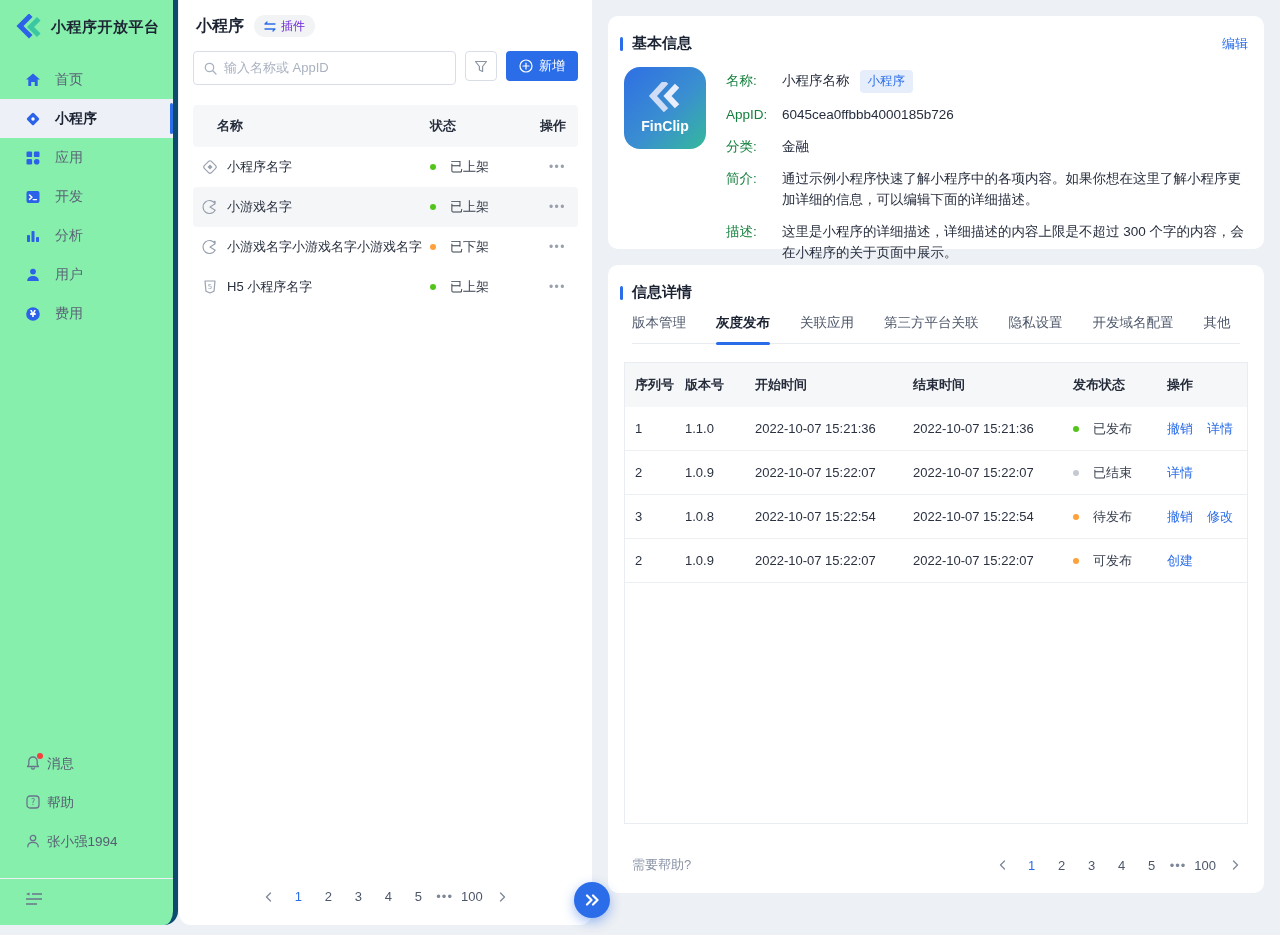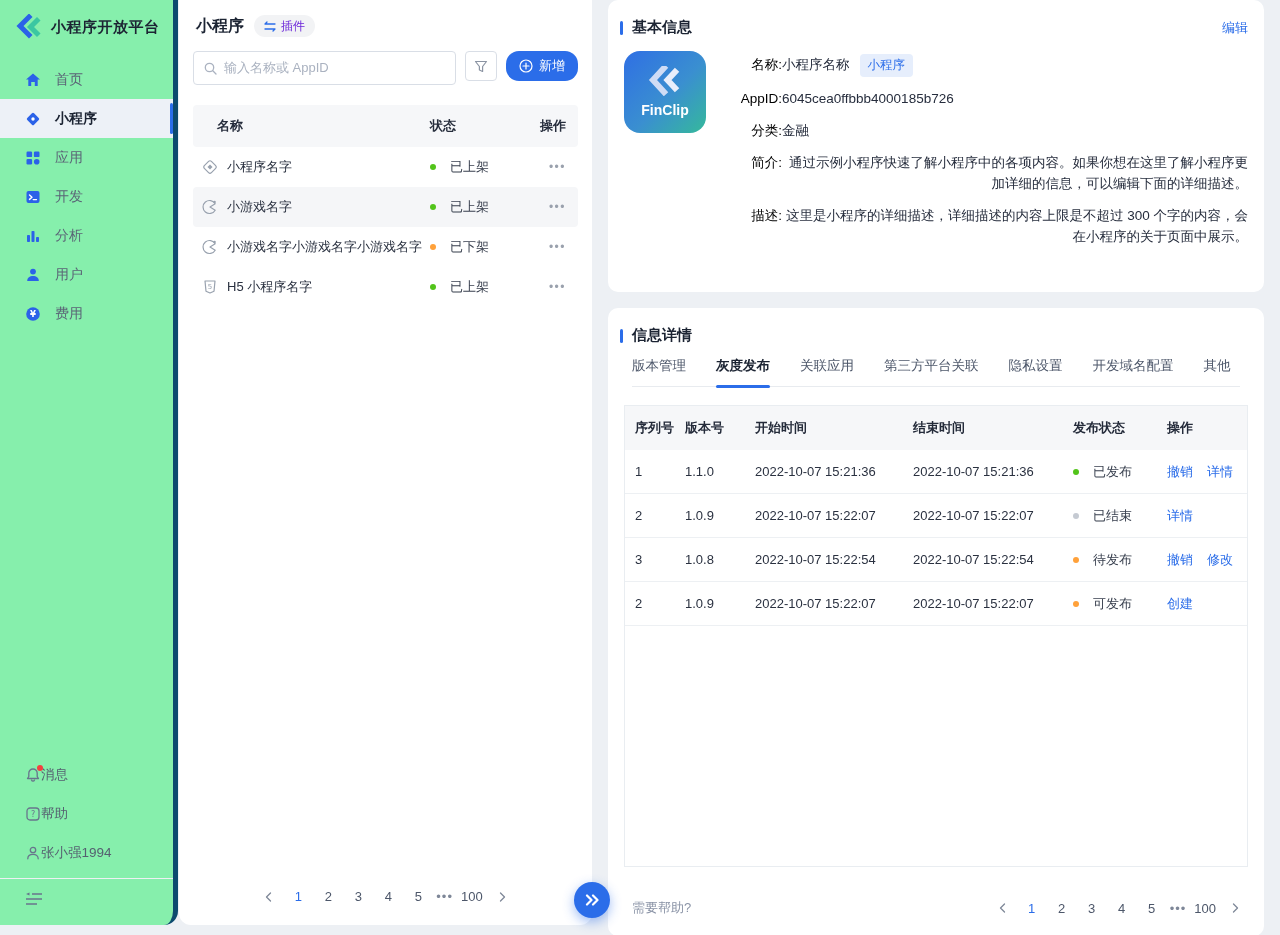--- a/index.html
+++ b/index.html
@@ -18,42 +18,42 @@
     display:flex; flex-direction:column; }
   .logo-row { display:flex; align-items:center; gap:9px; padding:14px 0 0 16px; }
   .logo-text { font-size:15px; font-weight:bold; color:#1c2433; letter-spacing:.5px; }
   .nav { margin-top:20px; }
   .nav-item { position:relative; height:39px; display:flex; align-items:center;
     gap:14px; padding-left:25px; font-size:14px; color:#5a6476; cursor:pointer; }
   .nav-item.active { background:#edf1f7; color:#1c2433; font-weight:bold; }
   .nav-item.active::after { content:""; position:absolute; right:0; top:4px; bottom:4px;
     width:3px; background:var(--accent,#2b62e8); border-radius:2px; }
   .sb-footer { margin-top:auto; padding-bottom:6px; }
-  .sb-item { height:39px; display:flex; align-items:center; gap:0;
+  .sb-item { height:39px; display:flex; align-items:flex-start; gap:6px;
     padding-left:25px; font-size:13.5px; color:#555f70; cursor:pointer; }
   .bell-wrap { position:relative; }
   .red-dot { position:absolute; right:-2px; top:-2px; width:6px; height:6px;
     border-radius:50%; background:#f53f3f; }
   .sb-divider { border-top:1px solid #eef0f3; margin-top:6px; }
   .collapse-row { height:40px; display:flex; align-items:center; padding-left:25px; cursor:pointer; }
 
   
   .list-panel { position:absolute; left:179px; top:0; width:413px; height:925px;
     background:#fff; border-radius:0 0 12px 12px; }
   .lp-inner { padding:0 14px; }
   .lp-title-row { display:flex; align-items:center; gap:10px; padding:15px 0 0 3px; }
   .lp-title { font-size:16px; font-weight:bold; color:#1c2433; }
   .plugin-pill { height:22px; padding:0 10px; border-radius:11px; background:#f2f3f5;
     display:inline-flex; align-items:center; gap:5px; font-size:12px; color:#6d28d9; cursor:pointer; }
   .lp-search-row { margin-top:14px; display:flex; gap:9px; }
   .search-box { flex:1; height:34px; border:1px solid #d9dee6; border-radius:4px;
     display:flex; align-items:center; gap:7px; padding:0 10px; color:#aab2c0; font-size:13px; }
   .filter-btn { width:32px; height:30px; border:1px solid #d9dee6; border-radius:4px;
     display:flex; align-items:center; justify-content:center; cursor:pointer; background:#fff; }
-  .add-btn { height:30px; padding:0 13px; border:none; border-radius:13px;
+  .add-btn { height:30px; padding:0 13px; border:none; border-radius:4px;
     background:var(--accent,#2b6de9); color:#fff; font-size:13px;
     display:flex; align-items:center; gap:6px; cursor:pointer;
     font-family:"Liberation Sans","DejaVu Sans",sans-serif; }
   .lp-table { margin-top:20px; }
   .lp-thead, .lp-row { display:grid; grid-template-columns:1fr 104px 44px; align-items:center; }
   .lp-thead { height:42px; background:#f6f7f9; border-radius:4px; font-weight:bold;
     font-size:13px; color:#262d3c; }
   .h-name { padding-left:24px; } .h-action { text-align:right; padding-right:12px; }
   .lp-row { height:40px; font-size:13px; color:#2a3140; cursor:pointer; }
   .lp-row.hl { background:#f5f6f8; border-radius:4px; }
@@ -73,36 +73,36 @@
 
   
   .float-btn { position:absolute; left:574px; top:882px; width:36px; height:36px;
     border-radius:50%; background:var(--accent,#2b6de9);
     box-shadow:0 4px 12px rgba(43,109,233,.45);
     display:flex; align-items:center; justify-content:center; cursor:pointer; z-index:50; }
 
   
   .detail-col { position:absolute; left:608px; top:0; width:656px; }
   .card { background:#fff; border-radius:10px; }
-  .card1 { height:292px;text-align:right; }
+  .card1 { margin-top:16px; height:233px; }
   .card2 { margin-top:16px; height:628px; position:relative; }
   .card-head { display:flex; align-items:center; padding:18px 16px 0 12px; }
   .sec-marker { width:3px; height:14px; background:var(--accent,#2b6de9); border-radius:2px;
     margin-right:9px; }
   .sec-title { font-size:15px; font-weight:bold; color:#1c2433; }
   .edit-link { margin-left:auto; color:var(--accent,#2b6de9); font-size:13px; cursor:pointer; }
   .card1-body { display:flex; gap:20px; padding:14px 16px 0; }
   .app-logo { width:82px; height:82px; border-radius:16px; flex:none;
     background:linear-gradient(135deg,#2f6fe4 0%,#3a8fd0 55%,#35b99b 100%);
     display:flex; flex-direction:column; align-items:center; justify-content:center; gap:6px; }
   .app-logo-name { color:#fff; font-size:14px; font-weight:bold; }
   .fields { flex:1; display:flex; flex-direction:column; gap:11px; font-size:13.5px;
     padding-top:3px; }
   .f-row { display:flex; line-height:21px; }
-  .f-label { width:56px; flex:none; color:#000000; }
+  .f-label { width:56px; flex:none; color:#15803d; }
   .f-value { color:#262d3d; }
   .name-badge { display:inline-block; margin-left:10px; padding:1px 8px;
     background:#e6eefc; color:var(--accent,#2b6de9); border-radius:4px; font-size:12.5px; }
 
   .tabs { display:flex; gap:30px; margin:12px 24px 0; border-bottom:1px solid #e8ebef;
     font-size:13.5px; color:#4d576a; }
   .tab { padding-bottom:11px; position:relative; cursor:pointer; white-space:nowrap; }
   .tab.active { color:#1c2433; font-weight:bold; }
   .tab.active::after { content:""; position:absolute; left:0; right:0; bottom:-2px;
     height:3px; border-radius:2px; background:var(--accent,#2b6de9); }

